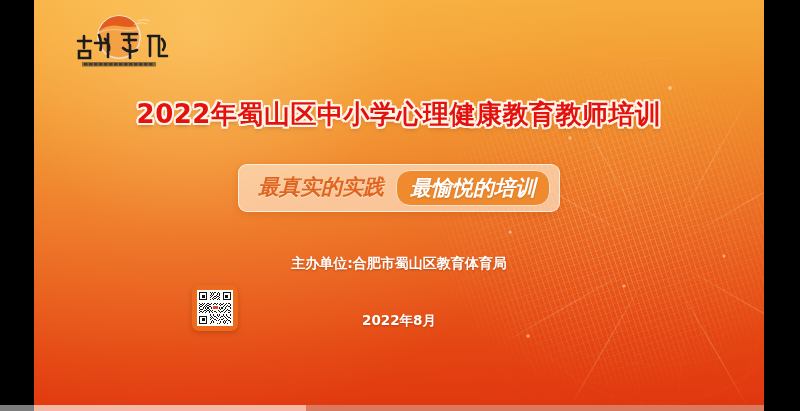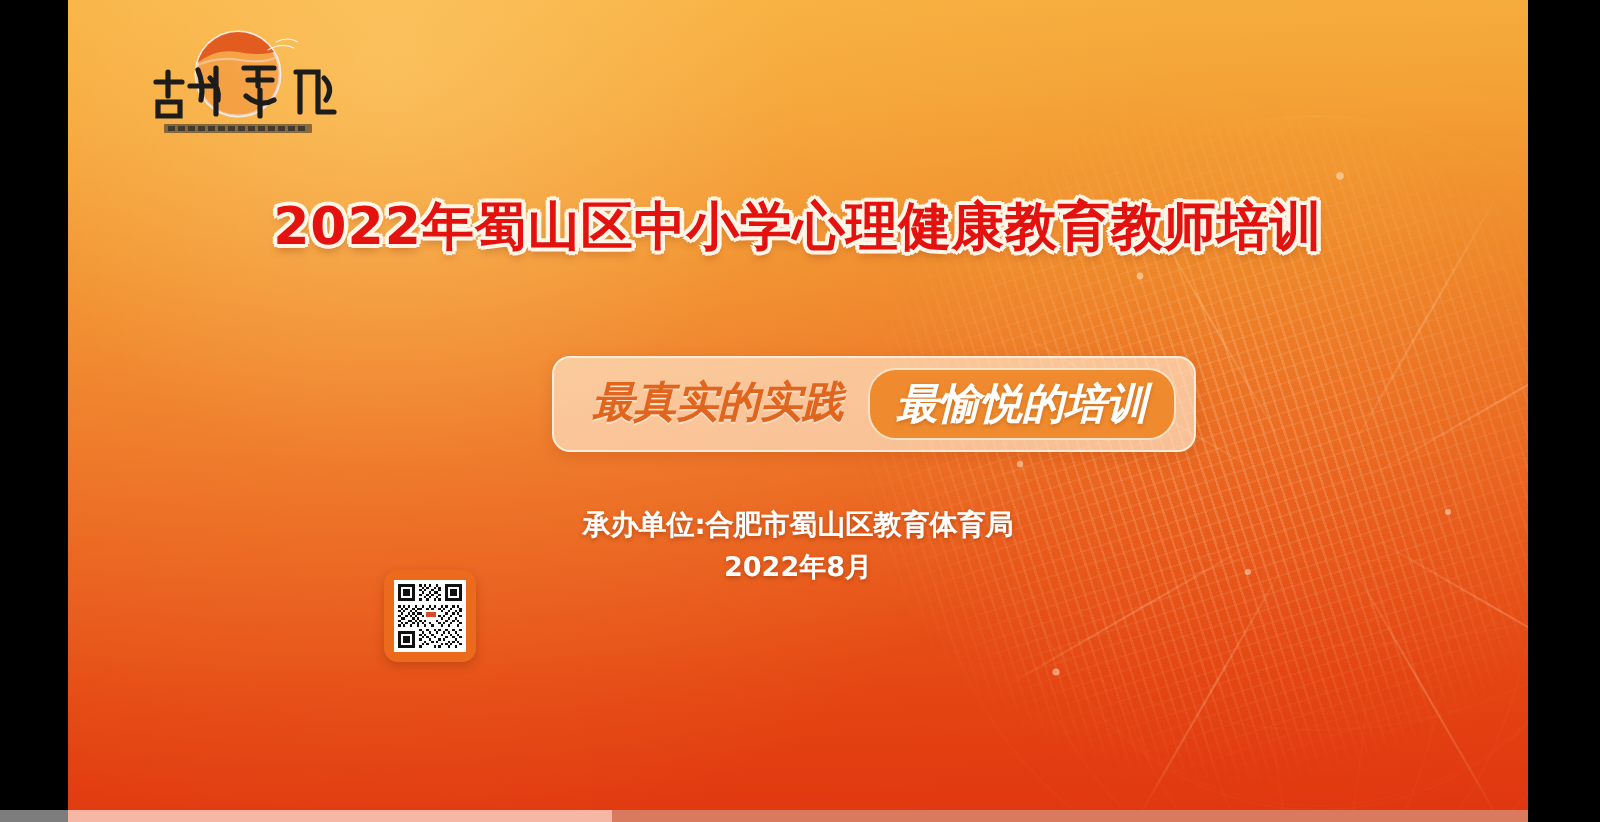--- a/index.html
+++ b/index.html
@@ -39,27 +39,27 @@
          color:#e3120e;
          text-shadow:
             -1.6px -1.6px 0 #fff6e8, 1.6px -1.6px 0 #fff6e8,
             -1.6px  1.6px 0 #fff6e8, 1.6px  1.6px 0 #fff6e8,
             -2.2px 0 0 #fff6e8, 2.2px 0 0 #fff6e8,
              0 -2.2px 0 #fff6e8, 0 2.2px 0 #fff6e8,
              0 3px 4px rgba(120,30,0,.35);
          white-space:nowrap;}
 
   
-  .plaque{position:absolute;left:50%;transform:translateX(-50%);top:178px;
+  .plaque{position:absolute;left:50%;transform:translateX(-50%);top:164px;
           display:flex;align-items:stretch;
           background:rgba(255,232,205,.68);
           border:1.5px solid rgba(255,245,230,.85);
           border-radius:9px;
           padding:5px 9px;
-          box-shadow:0 2px 7px rgba(150,55,0,.20);margin-left:38px;}
+          box-shadow:0 2px 7px rgba(150,55,0,.20);}
   .sub-a{font-size:21px;line-height:34px;padding:0 12px 0 10px;white-space:nowrap;
          color:#e0651f;font-weight:bold;font-style:italic;
          font-family:"DejaVu Serif","Liberation Serif",serif;
          text-shadow:0 1px 0 rgba(255,255,255,.45);}
   .sub-b{font-size:21px;line-height:34px;padding:0 13px;white-space:nowrap;
          color:#fff;font-weight:bold;font-style:italic;
          font-family:"DejaVu Serif","Liberation Serif",serif;
          background:#ef8b2e;border:1.5px solid #f6e2c6;border-radius:14px;
          text-shadow:0 1px 2px rgba(150,60,0,.35);}
 
@@ -69,21 +69,21 @@
            display:flex;align-items:center;justify-content:center;
            box-shadow:0 2px 5px rgba(120,40,0,.30);}
   .qr-inner{width:36px;height:36px;background:#fff;padding:1px;box-sizing:border-box;}
   .qr-inner svg{display:block;width:100%;height:100%;}
 
   
   .org{position:absolute;left:0;right:0;top:253px;text-align:center;color:#ffffff;
        font-size:14px;line-height:21px;font-weight:bold;
        text-shadow:0 1px 2px rgba(130,40,0,.45);}
   .org div{white-space:nowrap;}
-  .org .date{font-size:13.5px;}
+  .org .date{font-size:13.5px;margin-top:36px;}
 
   
   #seekbar{position:absolute;left:0;bottom:0;width:800px;height:6px;background:#000;}
   #seek-track{position:absolute;left:34px;top:0;width:730px;height:6px;background:#d9795e;}
   #seek-played{position:absolute;left:0;top:0;height:6px;background:#f6b8a4;width:37.2%;}
   #seek-rail-left{position:absolute;left:0;top:0;width:34px;height:6px;background:#7d7d7d;}
 
   
   .bar-left{position:absolute;left:0;top:0;width:34px;height:405px;background:#000;}
   .bar-right{position:absolute;left:764px;top:0;width:36px;height:405px;background:#000;}
@@ -388,21 +388,21 @@
               <rect x="22" y="27" width="1" height="1"></rect>
             <rect x="25" y="27" width="1" height="1"></rect>
           </g>
           <rect x="12" y="12" width="6" height="4" fill="#fff"></rect>
           <rect x="13" y="13" width="4" height="2" fill="#d94b2b"></rect>
         </svg>
       </div>
     </div>
 
     <div class="org">
-      <div>承办单位:合肥市蜀山区教育体育局</div>
+      <div>主办单位:合肥市蜀山区教育体育局</div>
       <div class="date">2022年8月</div>
     </div>
 
   </div>
 
   <div class="bar-left"></div>
   <div class="bar-right"></div>
 
   <div id="seekbar">
     <div id="seek-rail-left"></div>

